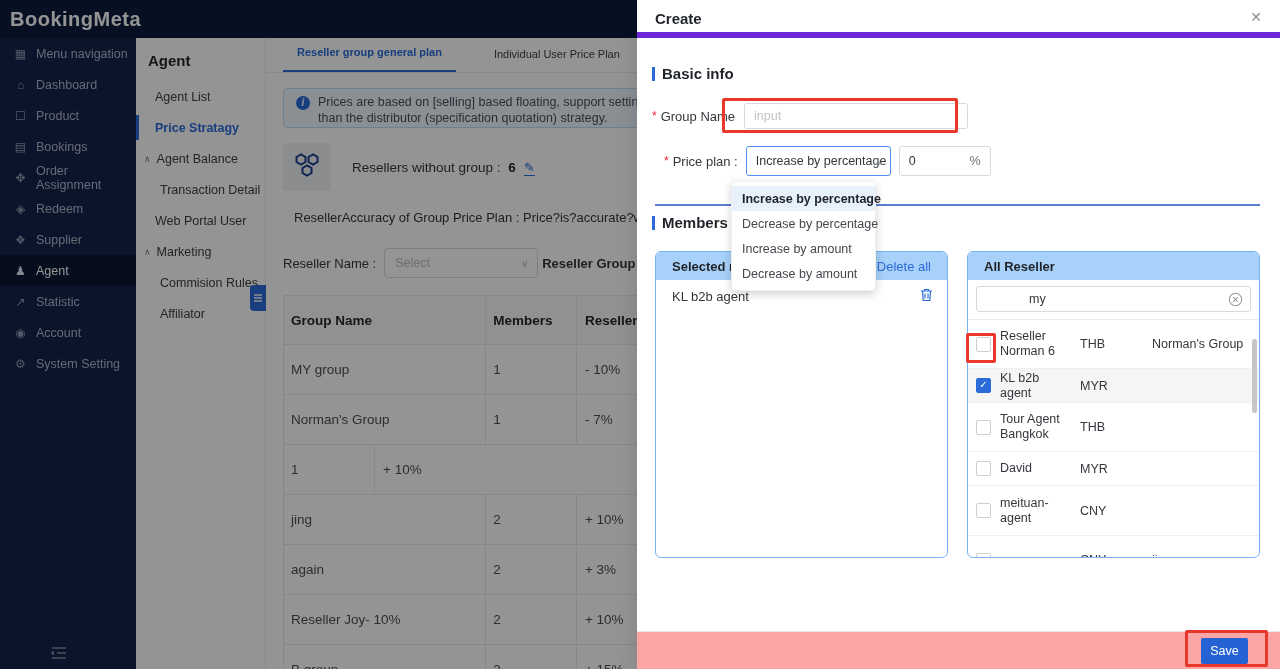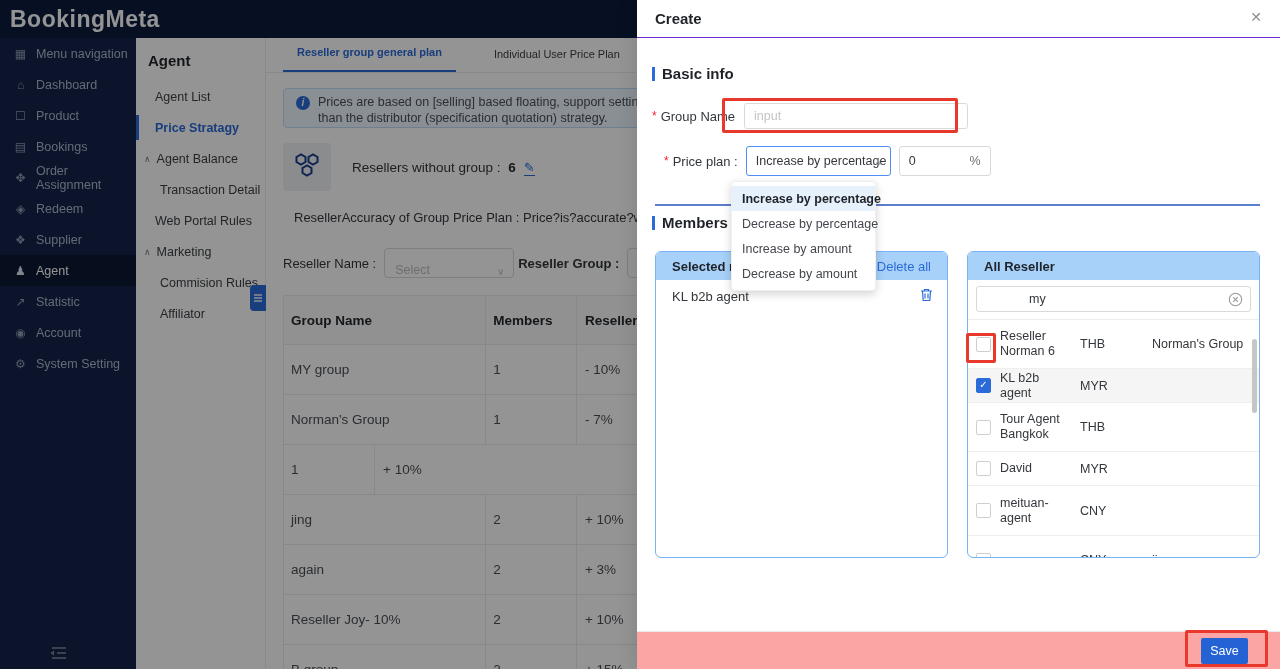--- a/index.html
+++ b/index.html
@@ -2,21 +2,21 @@
 <html style="--accent-blue: #2b6bd9; --topbar-navy: #0d1d3d; --sidebar-navy: #14234a; --sidebar-active: #0c1733; --panel-header-blue: #a7d1f8; --panel-border-blue: #7ab3f5; --annotation-red: #e8382c; --divider-blue: #5c7ece; --banner-bg: #eef6ff; --banner-border: #bcdcf8; --save-blue: #2563d4; --dropdown-selected-bg: #e7f1fc;"><head>
 <meta charset="utf-8">
 <style>
   * { box-sizing: border-box; margin: 0; padding: 0; }
   html,body { width:1280px; height:669px; }
   body { font-family: "Liberation Sans", sans-serif; background:#fff; }
   .screen { position:relative; width:1280px; height:669px; overflow:hidden; background:#fff; }
 
   
   .topbar { position:absolute; left:0; top:0; width:1280px; height:38px; background:var(--topbar-navy); z-index:1; }
-  .logo { position:absolute; left:10px; top:0; line-height:38px; color:#fff; font-size:23px; font-weight:bold; letter-spacing:.5px; }
+  .logo { position:absolute; left:10px; top:0; line-height:38px; color:#fff; font-size:20px; font-weight:bold; letter-spacing:.5px; }
 
   
   .nav { position:absolute; left:0; top:38px; width:136px; height:631px; background:var(--sidebar-navy); z-index:1; }
   .nav-item { display:flex; align-items:center; height:31px; padding-left:13px; color:#aeb8cc; font-size:12.5px; cursor:pointer; }
   .nav-item .nav-ico { width:15px; margin-right:8px; font-size:12px; text-align:center; color:#8e9ab3; }
   .nav-item.active { background:var(--sidebar-active); color:#fff; }
   .nav-item.active .nav-ico { color:#dfe6f3; }
   .nav-collapse { position:absolute; left:48px; bottom:8px; width:22px; height:16px; }
 
   
@@ -41,36 +41,36 @@
   .banner-text { font-size:12.5px; color:#4a4f55; line-height:15.5px; white-space:nowrap; }
   .wg-card { position:absolute; left:17px; top:105px; height:48px; display:flex; align-items:center; }
   .wg-icon-box { width:48px; height:48px; background:#eef1f5; border-radius:3px; display:flex; align-items:center; justify-content:center; }
   .wg-text { margin-left:21px; font-size:13.5px; color:#33373c; }
   .wg-count { font-weight:bold; color:#1f2329; margin:0 4px; }
   .edit-ico { color:var(--accent-blue); font-size:13px; cursor:pointer; border-bottom:1px solid var(--accent-blue); }
   .accuracy { position:absolute; left:28px; top:172px; font-size:13px; color:#33373c; }
   .acc-num { color:var(--accent-blue); margin:0 3px; }
   .filters { position:absolute; left:17px; top:210px; display:flex; align-items:center; }
   .f-label { font-size:13px; color:#33373c; margin-right:8px; }
-  .f-select { position:relative; width:130px; height:30px; border:1px solid #d9d9d9; border-radius:4px; background:#fff; display:flex; align-items:flex-end; padding-left:10px; cursor:pointer; }
+  .f-select { position:relative; width:154px; height:30px; border:1px solid #d9d9d9; border-radius:4px; background:#fff; display:flex; align-items:center; padding-left:10px; cursor:pointer; }
   .f-select .ph { font-size:12.5px; color:#bfbfbf; }
   .f-select .chev { position:absolute; right:9px; color:#bfbfbf; font-size:10px; }
   .f-label2 { margin-left:4px;font-weight:bold; }
   .gtable { position:absolute; left:17px; top:257px; width:560px; border:1px solid #eaeaea; border-bottom:none; font-size:13.5px; }
   .g-row { display:flex; border-bottom:1px solid #eaeaea; }
   .g-head .g-cell { height:48px; font-weight:bold; color:#24292e; background:#fafafa; }
   .g-cell { display:flex; align-items:center; padding-left:7px; height:49px; color:#4a4f55; border-right:1px solid #eaeaea; }
   .g-c1 { width:203px; } .g-c2 { width:91px; } .g-c3 { width:266px; border-right:none; padding-left:8px; }
 
   
   .dim { position:absolute; left:0; top:0; width:637px; height:669px; background:rgba(0,0,0,.42); z-index:10; }
 
   
   .drawer { position:absolute; left:637px; top:0; width:643px; height:669px; background:#fff; z-index:20; box-shadow:-6px 0 16px rgba(0,0,0,.08); }
-  .d-header { height:38px; border-bottom:1px solid #6d28d9; position:relative; }
+  .d-header { height:38px; border-bottom:6px solid #6d28d9; position:relative; }
   .d-title { position:absolute; left:18px; top:10px; font-size:15px; font-weight:bold; color:#1f2329; }
   .d-close { position:absolute; right:18px; top:9px; font-size:14px; color:#8a8f96; cursor:pointer; }
   .sec-title { position:absolute; display:flex; align-items:center; font-size:15px; font-weight:bold; color:#1f2329; }
   .sec-bar { width:3px; height:14px; background:var(--accent-blue); margin-right:7px; }
   .sec-sub { font-size:12px; color:#9aa0a6; font-weight:normal; margin-left:5px; }
   .basic-title { left:15px; top:65px; }
   .members-title { left:15px; top:214px; }
 
   .gn-row { position:absolute; left:15px; top:103px; display:flex; align-items:center; }
   .req { color:#f5222d; font-size:12px; margin-right:4px; }
@@ -197,21 +197,21 @@
         <span>Price Stratagy</span>
       </div>
     <div class="sn-item sn-section">
         <span class="sn-chev">∧</span>
         <span>Agent Balance</span>
       </div>
     <div class="sn-item sn-sub">
         <span>Transaction Detail</span>
       </div>
     <div class="sn-item sn-link">
-        <span>Web Portal Rules</span>
+        <span>Web Portal User</span>
       </div>
     <div class="sn-item sn-section">
         <span class="sn-chev">∧</span>
         <span>Marketing</span>
       </div>
     <div class="sn-item sn-sub">
         <span>Commision Rules</span>
       </div>
     <div class="sn-item sn-sub">
         <span>Affiliator</span>

